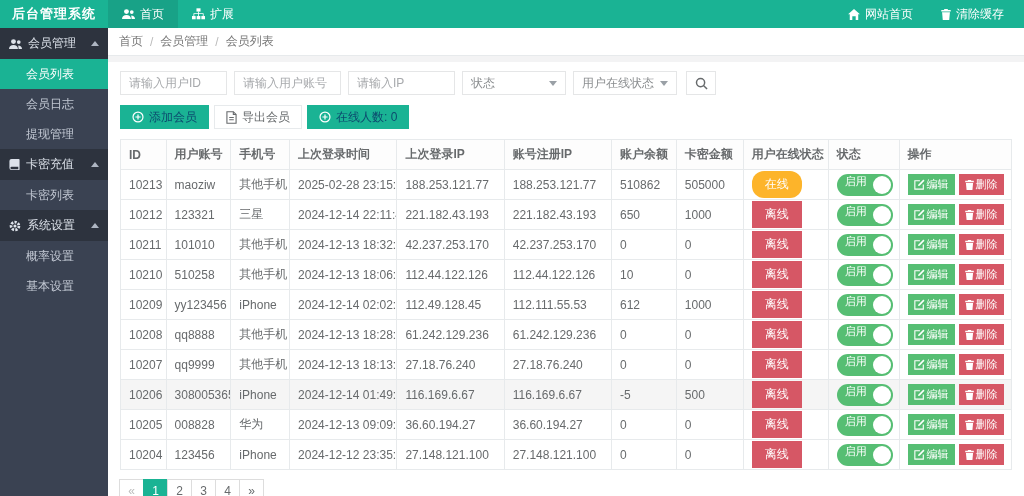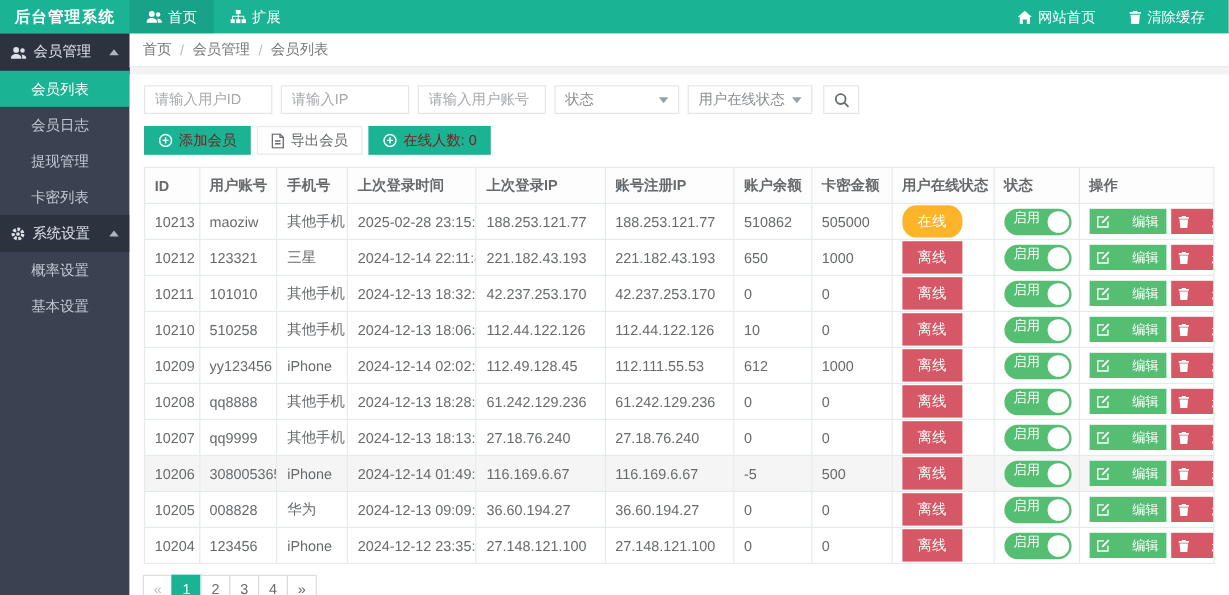--- a/index.html
+++ b/index.html
@@ -35,34 +35,34 @@
   .f-input { width:107px; height:24px; border:1px solid #e5e6e7; padding:0 8px; font-size:12px; color:#676a6c; outline:none; }
   .f-input::placeholder { color:#a7a9ac; }
   .f-select { width:104px; height:24px; border:1px solid #e5e6e7; display:flex; align-items:center; padding:0 8px; font-size:12px; color:#8b8e90; cursor:pointer; background:#fff; }
   .f-select .grow { flex:1; }
   .caret-down { width:0; height:0; border-left:4px solid transparent; border-right:4px solid transparent; border-top:5px solid #9aa0a6; }
   .search-btn { width:30px; height:24px; background:#fff; border:1px solid #e5e6e7; display:flex; align-items:center; justify-content:center; cursor:pointer; margin-left:2px; }
 
   
   .btn-row { display:flex; gap:5px; margin-top:10px; }
   .btn { height:24px; padding:0 11px; font-size:12px; display:inline-flex; align-items:center; gap:5px; border:1px solid transparent; cursor:pointer; }
-  .btn-primary { background:#1ab394; color:#7f1d1d; }
+  .btn-primary { background:#1ab394; color:#0c4a6e; }
   .btn-white { background:#fff; border-color:#e7eaec; color:#676a6c; }
 
   
   table { width:100%; border-collapse:collapse; margin-top:10px; font-size:12px; color:#676a6c; table-layout:fixed; }
   th,td { border:1px solid #e7eaec; padding:0 8px; height:30px; text-align:left; font-weight:normal; overflow:hidden; white-space:nowrap; }
   th { font-weight:bold; background:#fdfdfd; }
   tr.hl td { background:#f5f5f5; }
   .badge { display:inline-block; padding:5px 13px; color:#fff; font-size:12px; }
   .b-online { background:#fdb42a;border-radius:12px; }
   .b-offline { background:#d65765; }
   .toggle { width:56px; height:22px; border-radius:12px; background:#56be73; display:inline-flex; align-items:flex-start; position:relative; color:#fff; font-size:11px; padding-left:8px; cursor:pointer; vertical-align:middle; }
   .toggle .knob { position:absolute; right:2px; top:2px; width:18px; height:18px; border-radius:50%; background:#fff; }
-  .mini-btn { display:inline-flex; align-items:center; gap:19px; padding:3px 6px; font-size:11px; color:#fff; cursor:pointer; border:none; }
+  .mini-btn { display:inline-flex; align-items:center; gap:2px; padding:3px 6px; font-size:11px; color:#fff; cursor:pointer; border:none; }
   .mb-edit { background:#56be73; }
   .mb-del { background:#d65765; margin-left:4px; }
 
   
   .pagination { display:flex; margin-top:9px; }
   .page-btn { min-width:25px; height:24px; padding:0 7px; border:1px solid #ddd; background:#fff; display:flex; align-items:center; justify-content:center; font-size:12px; color:#676a6c; margin-left:-1px; cursor:pointer; }
   .page-btn.disabled { color:#bbb; }
   .page-btn.active { background:#1ab394; border-color:#1ab394; color:#fff; }
 </style>
 </head>
@@ -126,20 +126,29 @@
             <circle cx="12" cy="4.6" r="2.3"></circle>
             <path d="M11.3 8.7c2.7.2 4.7 1.7 4.7 4.3h-4.2z"></path>
           </svg>
         </span>
         <span class="grow">会员管理</span>
         <span class="caret-up"></span>
       </div>
       <div class="menu-item active">会员列表</div>
       <div class="menu-item">会员日志</div>
       <div class="menu-item">提现管理</div>
+      <div class="menu-header">
+        <span style="display: inline-flex; align-items: center;">
+          <svg width="11" height="11" viewBox="0 0 13 13" fill="#dde2ea">
+            <path d="M3 0h8.5a1 1 0 011 1v11a1 1 0 01-1 1H3a2.5 2.5 0 01-2.5-2.5V2.5A2.5 2.5 0 013 0zm0 9.3a1.35 1.35 0 000 2.7h8V9.3z"></path>
+          </svg>
+        </span>
+        <span class="grow">卡密充值</span>
+        <span class="caret-up"></span>
+      </div>
       <div class="menu-item">卡密列表</div>
       <div class="menu-header">
         <span style="display: inline-flex; align-items: center;">
           <svg width="12" height="12" viewBox="0 0 14 14">
             <circle cx="7" cy="7" r="4.6" fill="none" stroke="#dde2ea" stroke-width="3.2" stroke-dasharray="2.6 1.5"></circle>
             <circle cx="7" cy="7" r="1.8" fill="#dde2ea"></circle>
           </svg>
         </span>
         <span class="grow">系统设置</span>
         <span class="caret-up"></span>
@@ -153,22 +162,22 @@
         <span>首页</span>
         <span class="sep">/</span>
         <span>会员管理</span>
         <span class="sep">/</span>
         <span>会员列表</span>
       </div>
 
     <div class="panel">
       <div class="filter-row">
         <input class="f-input" type="text" placeholder="请输入用户ID" style="">
+        <input class="f-input" type="text" placeholder="请输入用户账号" style="">
         <input class="f-input" type="text" placeholder="请输入IP" style="">
-        <input class="f-input" type="text" placeholder="请输入用户账号" style="">
         <div class="f-select">
           <span class="grow">状态</span>
           <span class="caret-down"></span>
         </div>
         <div class="f-select">
           <span class="grow">用户在线状态</span>
           <span class="caret-down"></span>
         </div>
         <button class="search-btn">
           <svg width="13" height="13" viewBox="0 0 14 14" fill="none" stroke="#676a6c" stroke-width="1.6">

